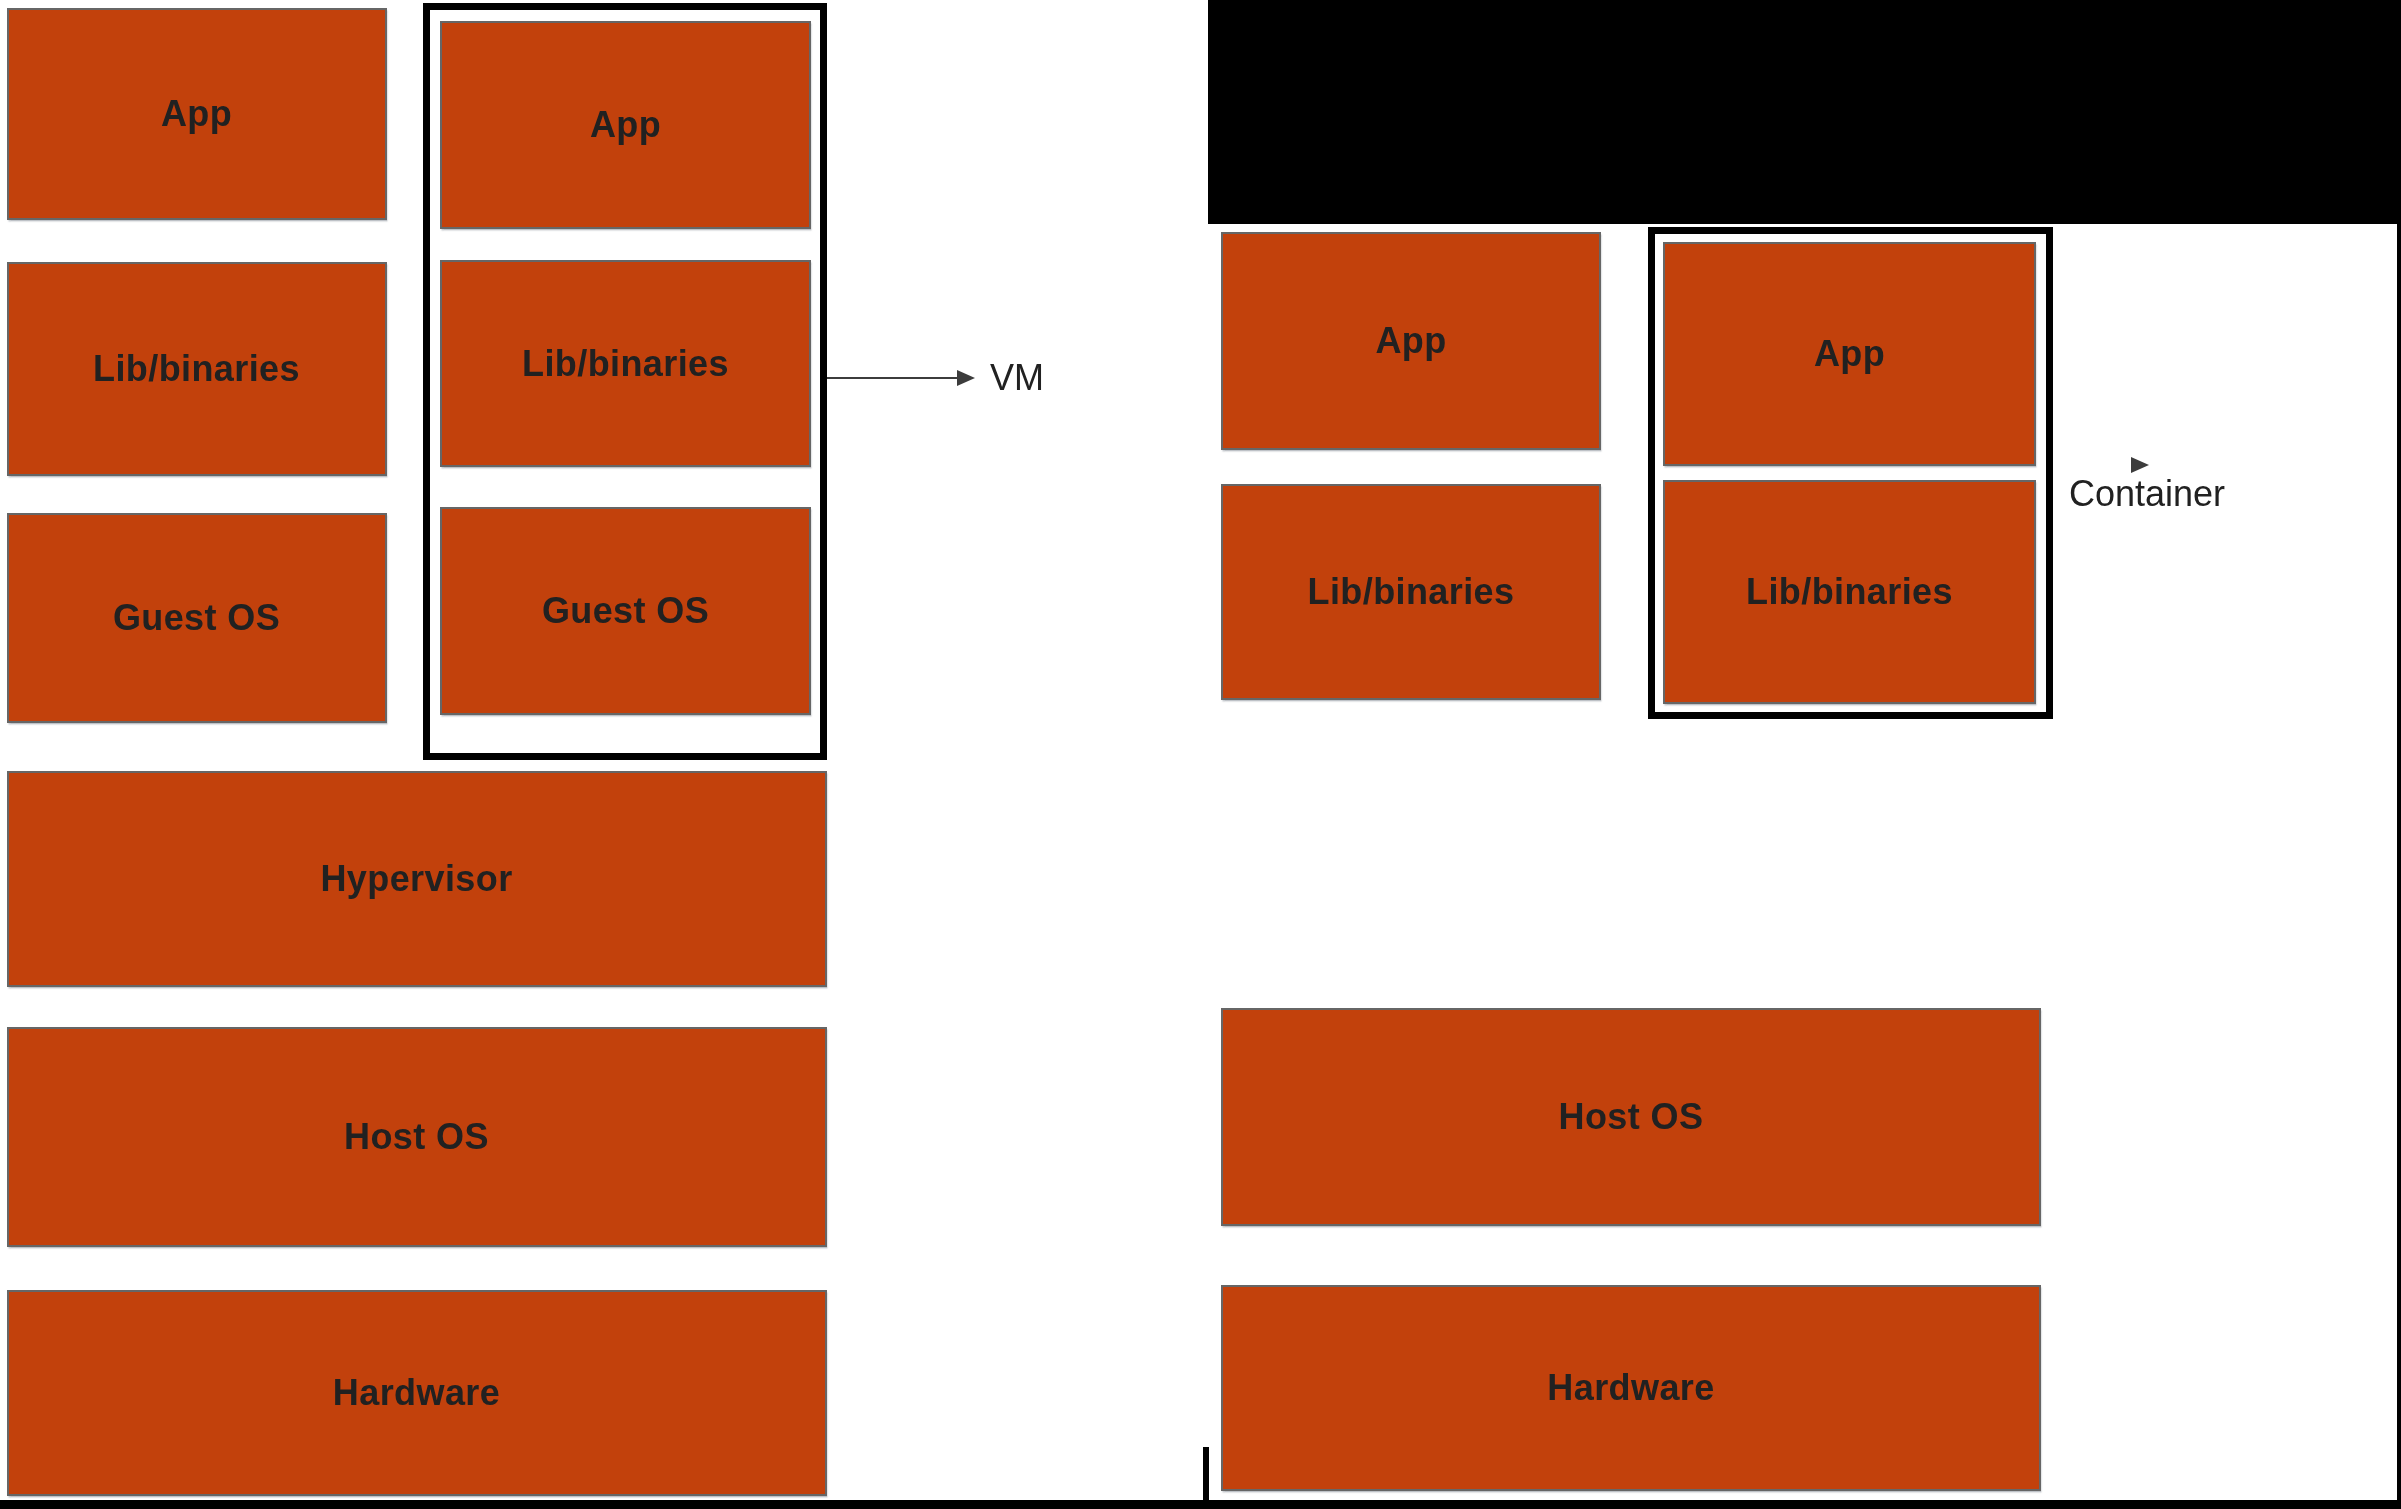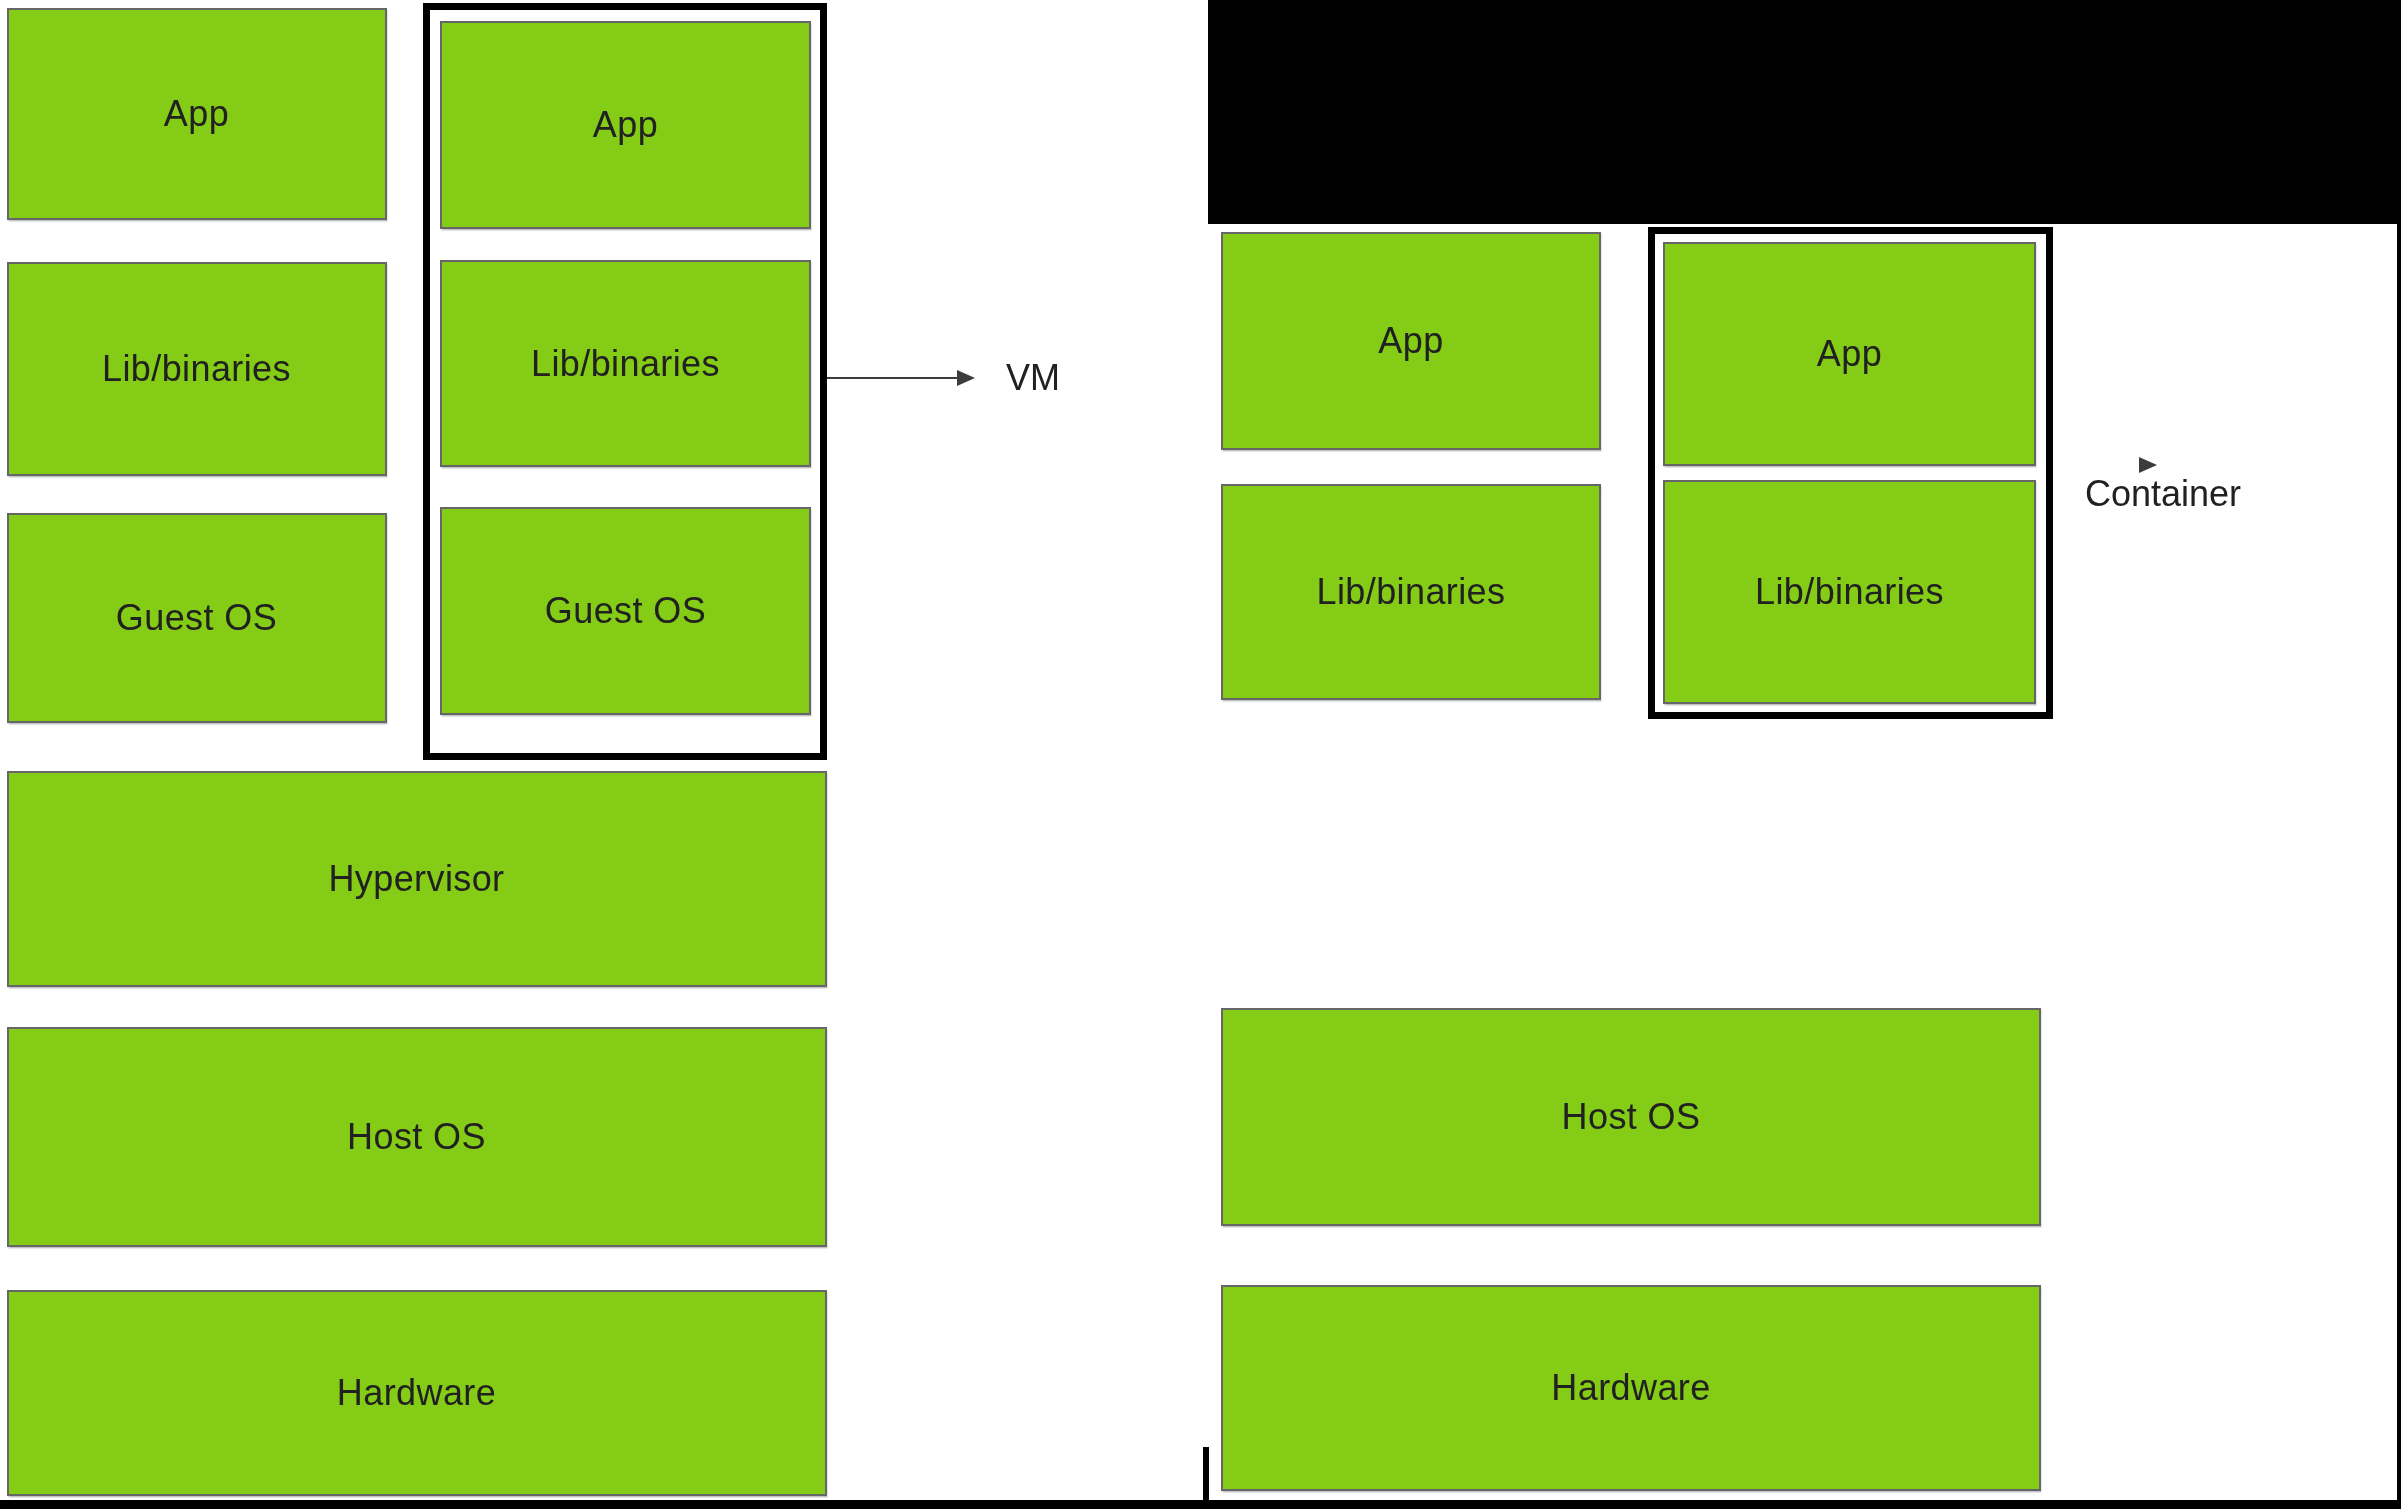--- a/index.html
+++ b/index.html
@@ -6,30 +6,31 @@
   body {
     width: 2401px; height: 1510px;
     background: #ffffff;
     font-family: "Liberation Sans", sans-serif;
     position: relative;
     overflow: hidden;
   }
   .canvas { position: absolute; inset: 0; }
   .box {
     position: absolute;
-    background: #84cc16;
+    background: #c2410c;
     border: 2.4px solid #666666;
     box-sizing: border-box;
     display: flex;
     align-items: center;
     justify-content: center;
     font-size: 36px;
     color: #212121;
     letter-spacing: 0.4px;
     box-shadow: 0.8px 1.6px 1.6px rgba(70,80,95,0.35);
+    font-weight: bold;
   }
   .outline {
     position: absolute;
     border: 7.3px solid #000000;
     box-sizing: border-box;
     background: transparent;
   }
   .redaction {
     position: absolute;
     background: #000000;
@@ -45,21 +46,21 @@
   }
   .arrow-head {
     width: 0; height: 0;
     border-left: 18px solid #3c3c3c;
     border-top: 8px solid transparent;
     border-bottom: 8px solid transparent;
   }
   .callout-label {
     font-size: 36px;
     color: #212121;
-    margin-left: 31px;
+    margin-left: 15px;
     white-space: nowrap;
   }
   .text-cursor {
     position: absolute;
     background: #000000;
   }
   .edge-bar { position: absolute; background: #000000; }
 </style>
 </head>
 <body>

